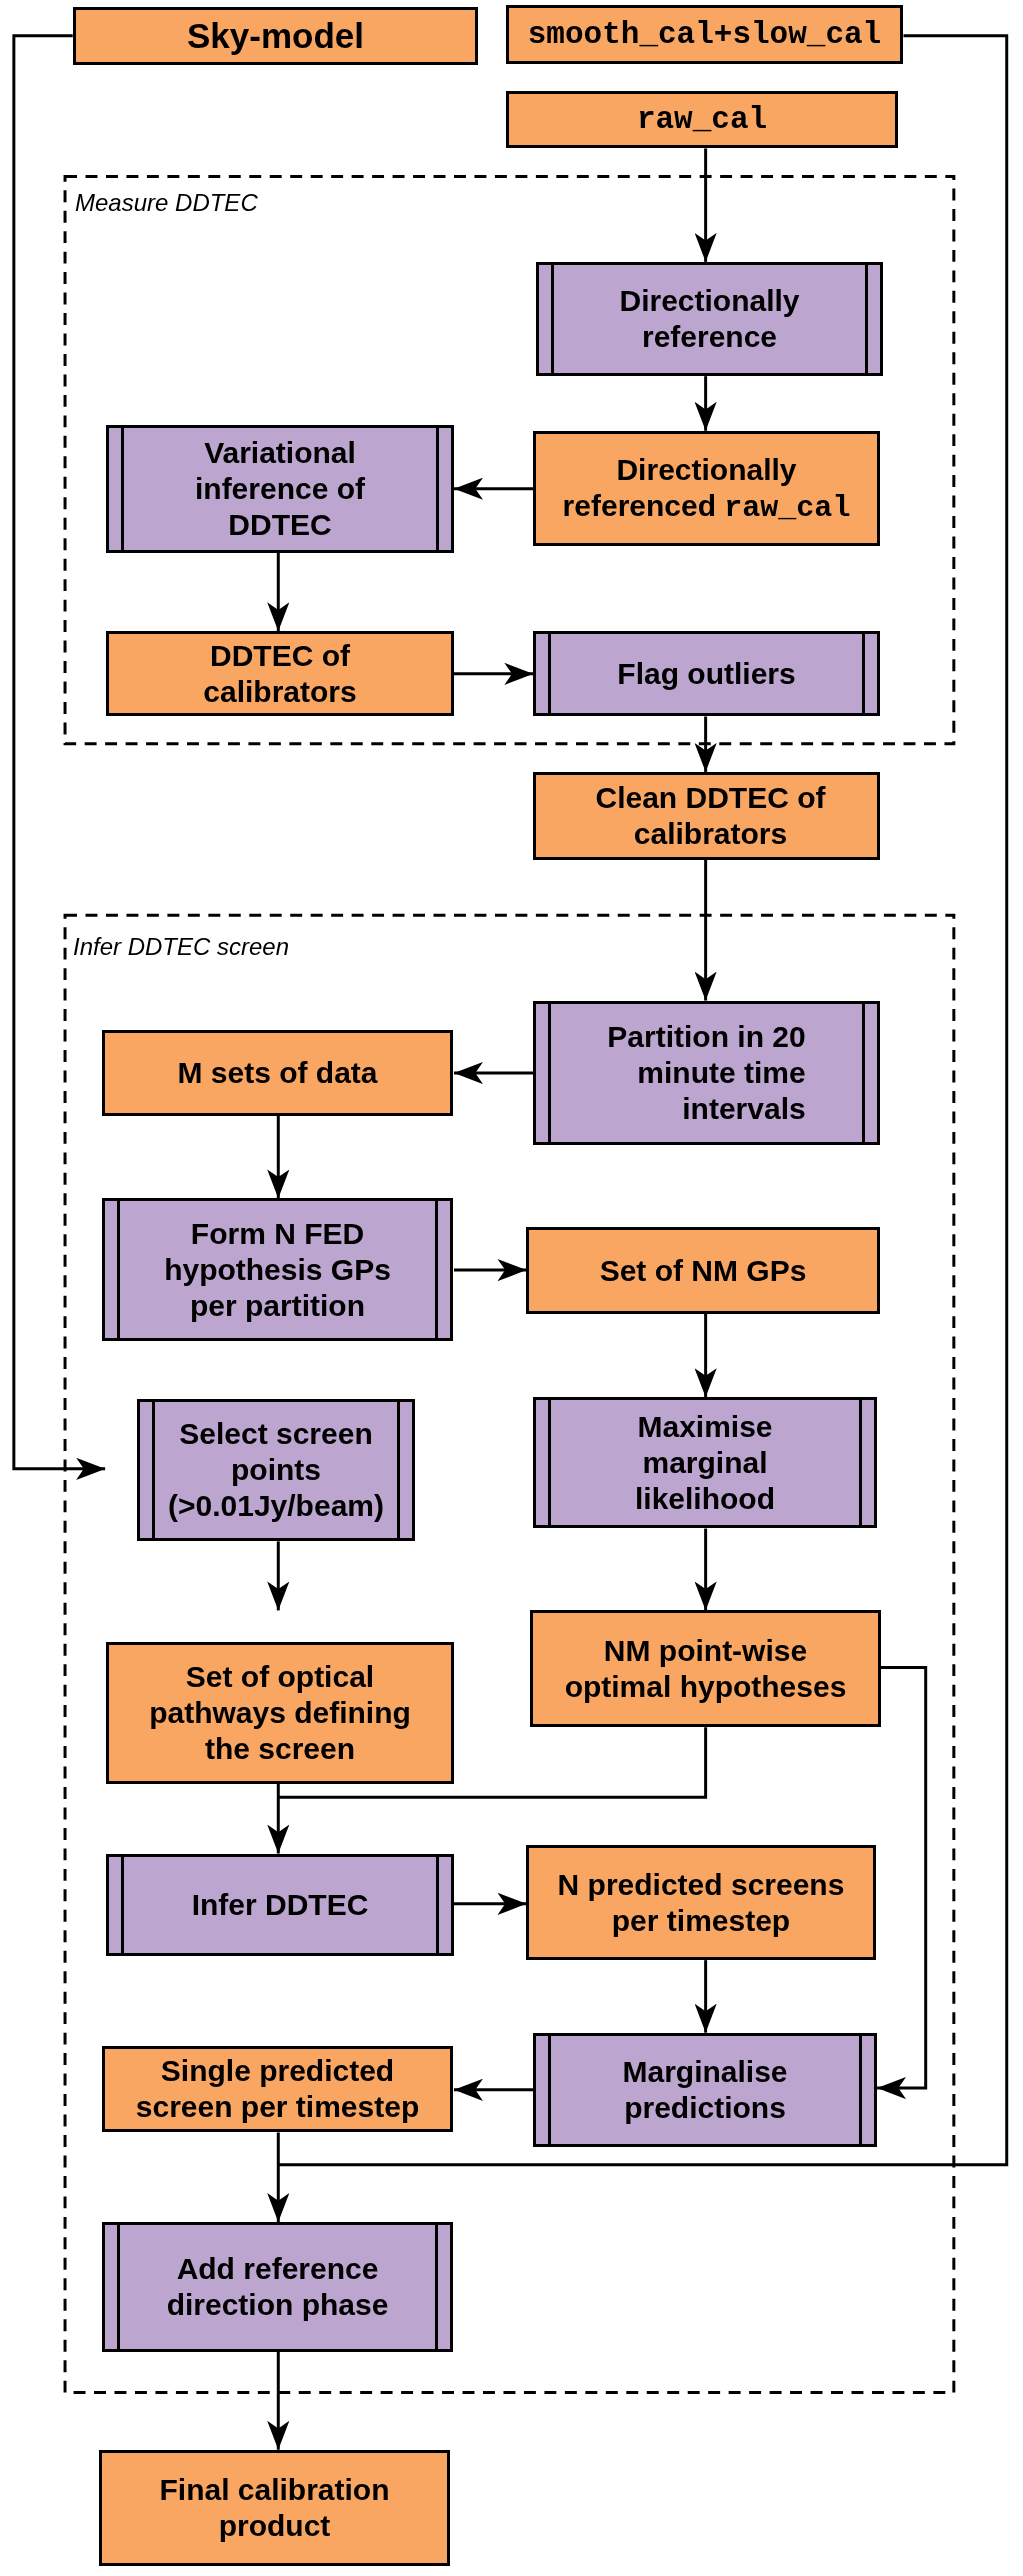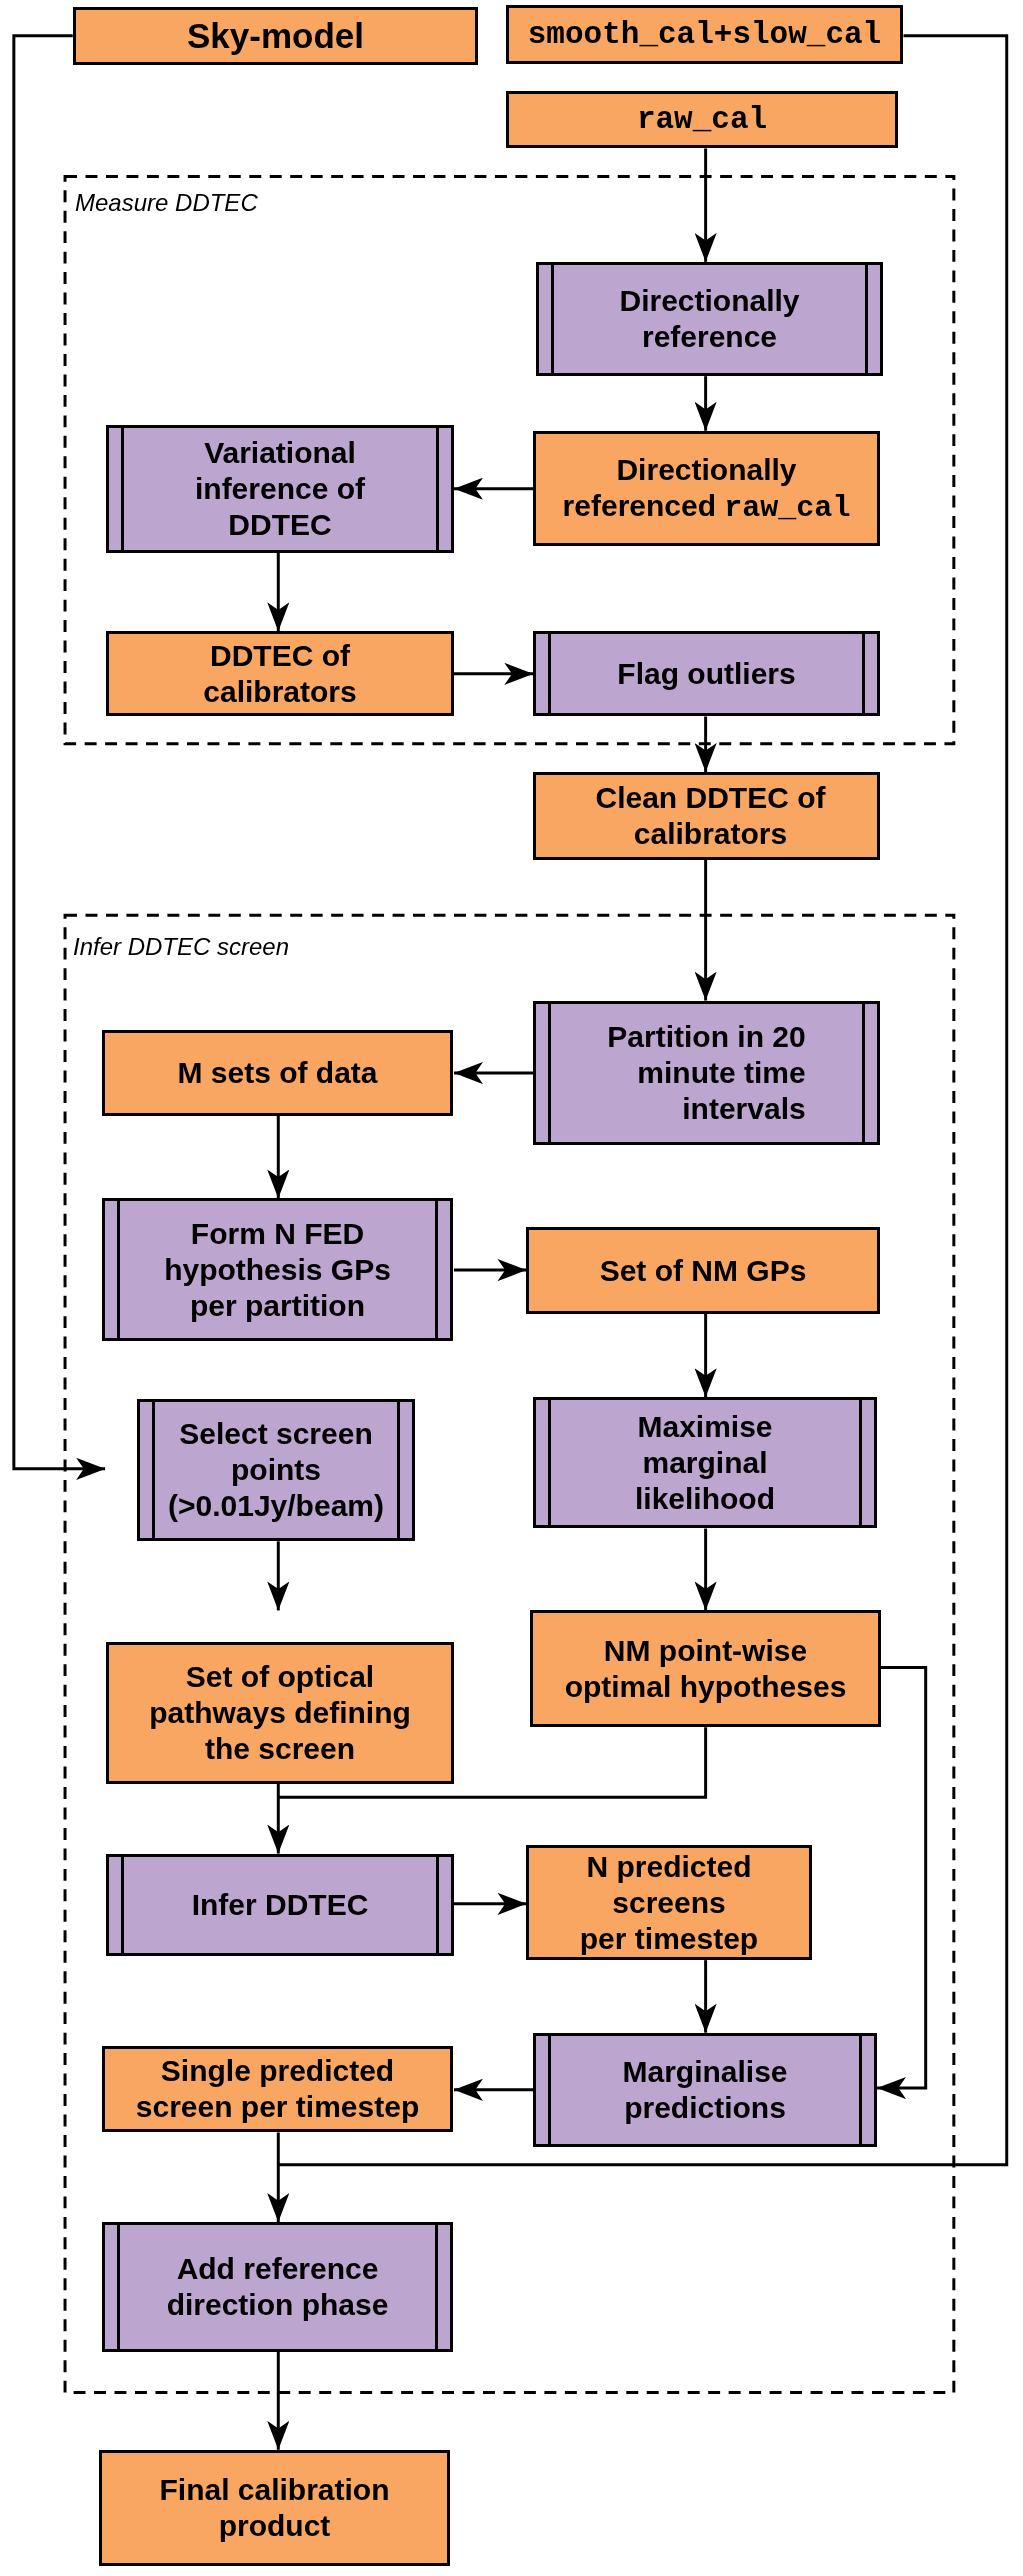--- a/index.html
+++ b/index.html
@@ -170,21 +170,21 @@
 
   <div class="node data" style="left:530px;top:1610px;width:351px;height:117px;">
     <div class="lbl">NM point-wise
 optimal hypotheses</div>
   </div>
 
   <div class="node process" style="left:106px;top:1854px;width:348px;height:102px;">
     <div class="lbl">Infer DDTEC</div>
   </div>
 
-  <div class="node data" style="left:526px;top:1845px;width:286px;height:115px;">
+  <div class="node data" style="left:526px;top:1845px;width:350px;height:115px;">
     <div class="lbl">N predicted screens
 per timestep</div>
   </div>
 
   <div class="node process" style="left:533px;top:2033px;width:344px;height:114px;">
     <div class="lbl">Marginalise
 predictions</div>
   </div>
 
   <div class="node data" style="left:102px;top:2046px;width:351px;height:86px;">

